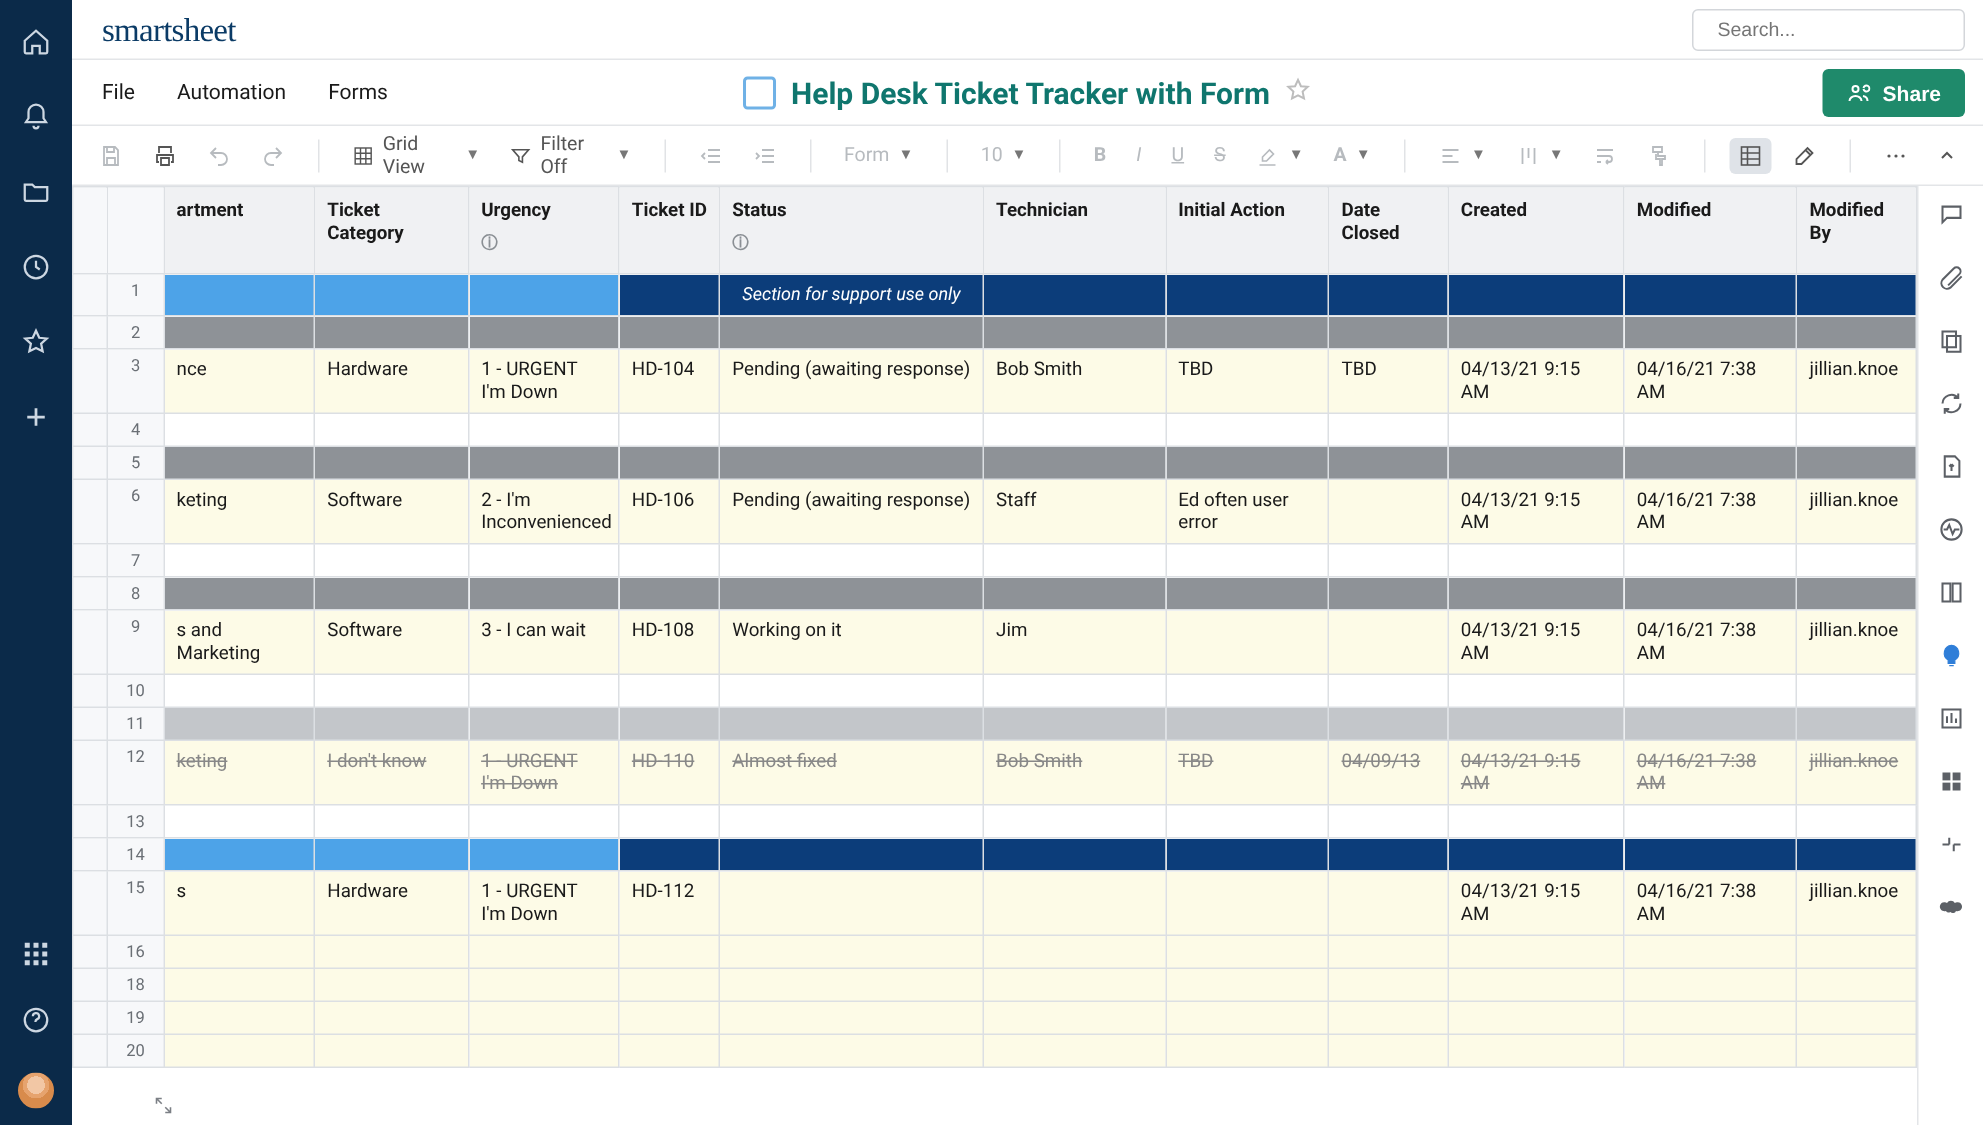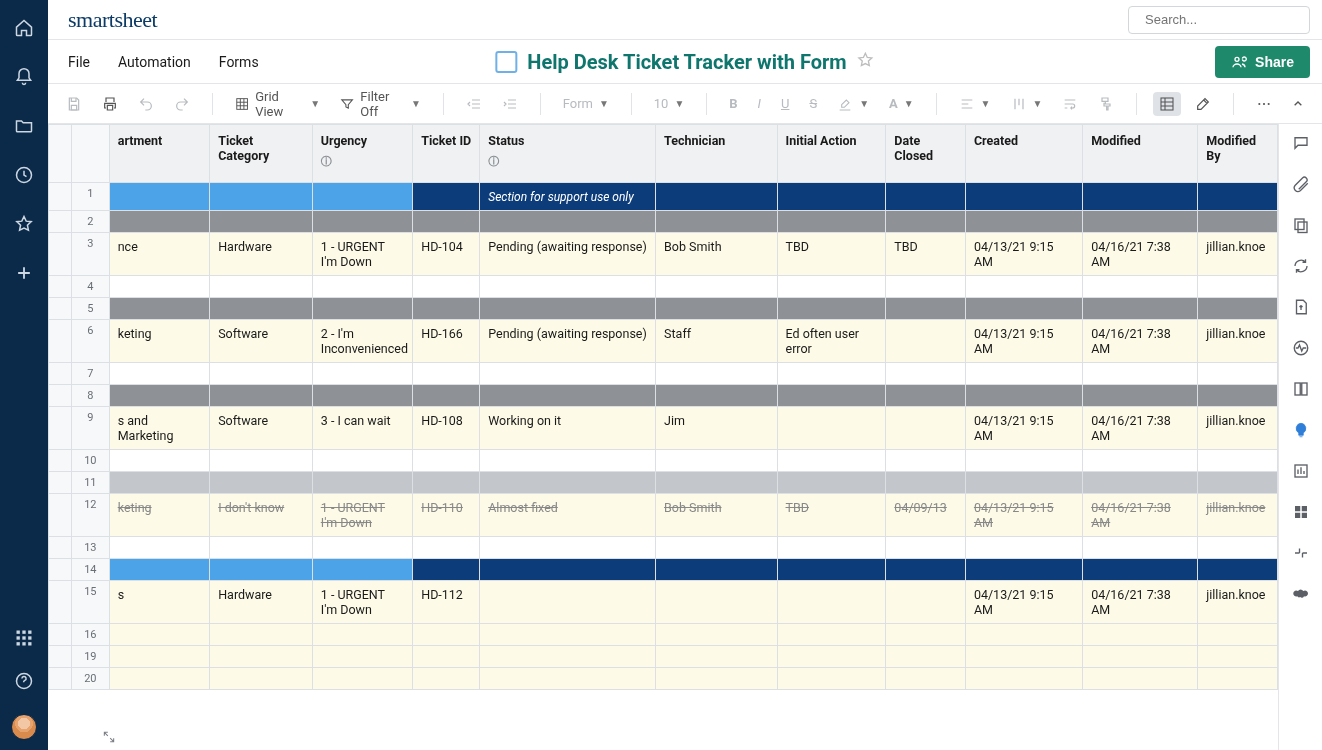--- a/index.html
+++ b/index.html
@@ -233,21 +233,21 @@
     padding: 0;
   }
   tr.row-yellow td:not(.rownum):not(.gutter) { background: #fdfbe7; }
   tr.row-gray   td:not(.rownum):not(.gutter) { background: #8e9297; }
   tr.row-lgray  td:not(.rownum):not(.gutter) { background: #c3c6ca; }
   tr.row-white  td:not(.rownum):not(.gutter) { background: #ffffff; }
   tr.row-strike td { color: #888; text-decoration: line-through; }
   tr.row-strike td.rownum, tr.row-strike td.gutter { text-decoration: none; color:#6a6f75; }
 
   td.hl-blue  { background: #4da3e8 !important; }
-  td.hl-navy  { background: #0c3d7a !important; color: #fff; }
+  td.hl-navy  { background: #0c3d7a !important; color: #fff; text-align: center; }
 
   .section-note {
     color: #fff;
     font-style: italic;
     font-size: 12px;
   }
 
   
   col.c-dept   { width: 96px; }
   col.c-cat    { width: 98px; }
@@ -608,21 +608,21 @@
                 <td></td>
                 <td></td>
                 <td></td>
               </tr>
               <tr class="row-yellow">
                 <td class="gutter"></td>
                 <td class="rownum">6</td>
                 <td>keting</td>
                 <td>Software</td>
                 <td>2 - I'm Inconvenienced</td>
-                <td>HD-166</td>
+                <td>HD-106</td>
                 <td>Pending (awaiting response)</td>
                 <td>Staff</td>
                 <td>Ed often user error</td>
                 <td></td>
                 <td>04/13/21 9:15 AM</td>
                 <td>04/16/21 7:38 AM</td>
                 <td>jillian.knoe</td>
               </tr>
               <tr class="row-white">
                 <td class="gutter"></td>
@@ -769,20 +769,35 @@
                 <td></td>
                 <td></td>
                 <td></td>
                 <td></td>
                 <td></td>
                 <td></td>
                 <td></td>
               </tr>
               <tr class="row-yellow">
                 <td class="gutter"></td>
+                <td class="rownum">18</td>
+                <td></td>
+                <td></td>
+                <td></td>
+                <td></td>
+                <td></td>
+                <td></td>
+                <td></td>
+                <td></td>
+                <td></td>
+                <td></td>
+                <td></td>
+              </tr>
+              <tr class="row-yellow">
+                <td class="gutter"></td>
                 <td class="rownum">19</td>
                 <td></td>
                 <td></td>
                 <td></td>
                 <td></td>
                 <td></td>
                 <td></td>
                 <td></td>
                 <td></td>
                 <td></td>

